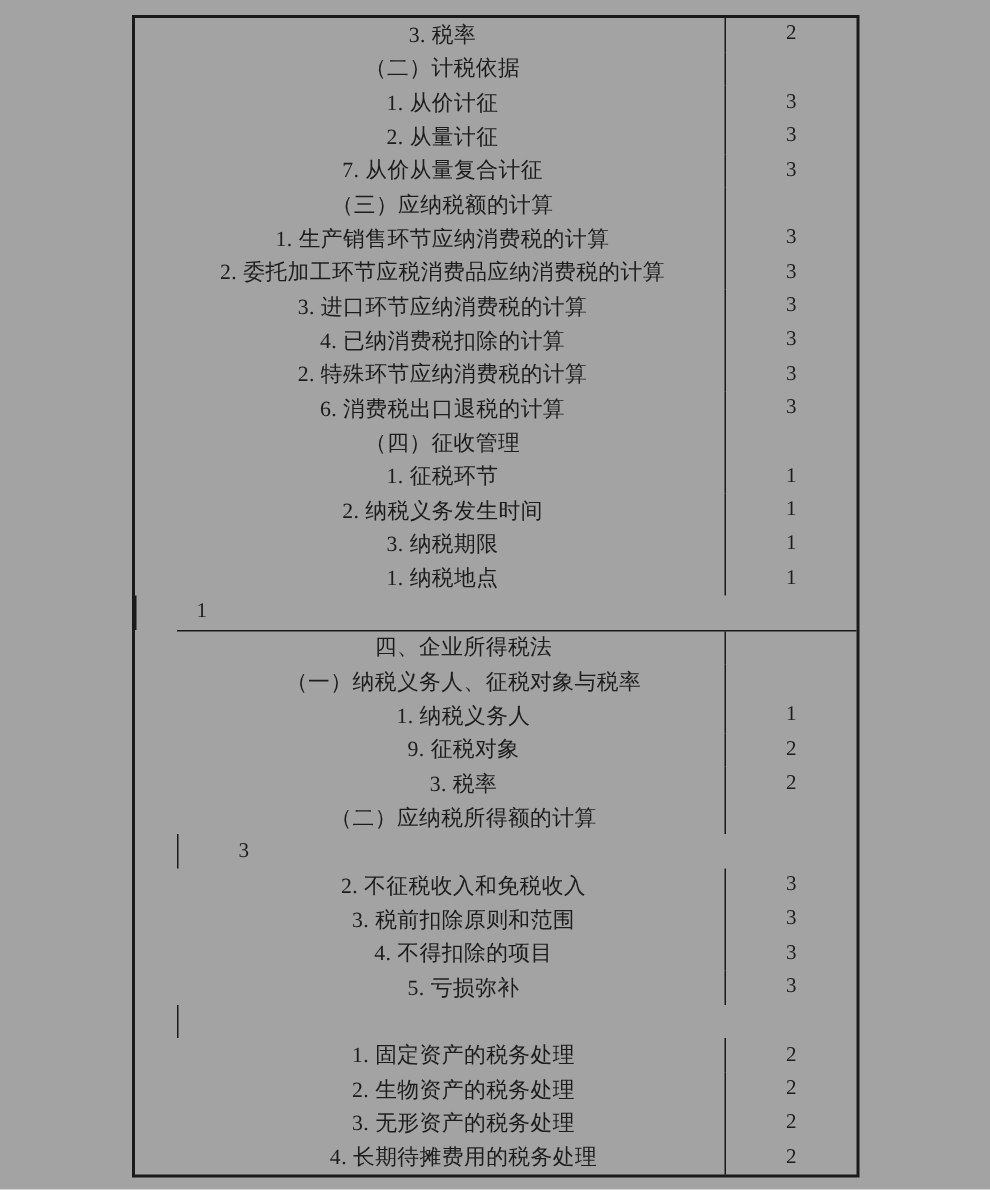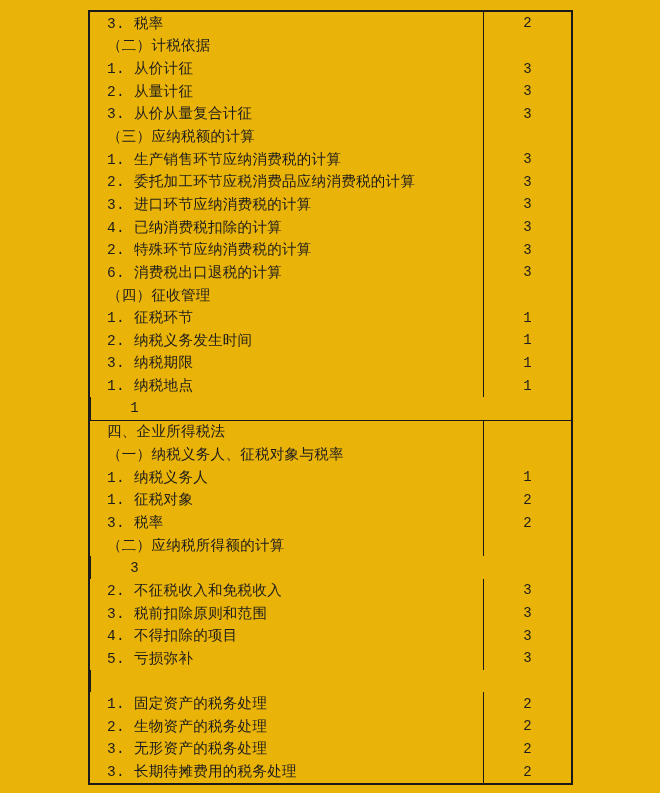--- a/index.html
+++ b/index.html
@@ -4,43 +4,44 @@
 <style>
   html, body {
     margin: 0;
     padding: 0;
     background: #ffffff;
   }
   .page {
     position: relative;
     width: 660px;
     height: 793px;
-    background: #eab308;
-    font-family: Liberation Mono, monospace;
+    background: #a3a3a3;
+    font-family: Liberation Serif, serif;
     color: #1c1c1c;
     overflow: hidden;
+    text-align: center;
   }
   .syllabus-table {
     position: absolute;
     left: 88px;
     top: 10px;
     width: 485px;
     height: 775px;
     box-sizing: border-box;
     border: 2px solid #1a1a1a;
     display: flex;
     flex-direction: column;
   }
   .tgroup {
     display: flex;
     flex-direction: column;
     min-height: 0;
   }
   .tgroup.g0 { flex: 18 1 0; }
-  .tgroup.g1 { flex: 16 1 0; border-top: 1.5px solid #1a1a1a; }
+  .tgroup.g1 { flex: 16 1 0; border-top: 1.5px solid #1a1a1a; margin-left: 28px; }
   .row {
     flex: 1 1 0;
     display: flex;
     align-items: center;
     min-height: 0;
   }
   .cell {
     box-sizing: border-box;
   }
   .cell.topic {
@@ -81,21 +82,21 @@
     <div class="cell topic">1. 从价计征</div>
     <div class="cell level">3</div>
   </div>
 
   <div class="row">
     <div class="cell topic">2. 从量计征</div>
     <div class="cell level">3</div>
   </div>
 
   <div class="row">
-    <div class="cell topic">3. 从价从量复合计征</div>
+    <div class="cell topic">7. 从价从量复合计征</div>
     <div class="cell level">3</div>
   </div>
 
   <div class="row">
     <div class="cell topic">（三）应纳税额的计算</div>
     <div class="cell level"></div>
   </div>
 
   <div class="row">
     <div class="cell topic">1. 生产销售环节应纳消费税的计算</div>
@@ -166,21 +167,21 @@
     <div class="cell topic">（一）纳税义务人、征税对象与税率</div>
     <div class="cell level"></div>
   </div>
 
   <div class="row">
     <div class="cell topic">1. 纳税义务人</div>
     <div class="cell level">1</div>
   </div>
 
   <div class="row">
-    <div class="cell topic">1. 征税对象</div>
+    <div class="cell topic">9. 征税对象</div>
     <div class="cell level">2</div>
   </div>
 
   <div class="row">
     <div class="cell topic">3. 税率</div>
     <div class="cell level">2</div>
   </div>
 
   <div class="row">
     <div class="cell topic">（二）应纳税所得额的计算</div>
@@ -224,18 +225,18 @@
     <div class="cell topic">2. 生物资产的税务处理</div>
     <div class="cell level">2</div>
   </div>
 
   <div class="row">
     <div class="cell topic">3. 无形资产的税务处理</div>
     <div class="cell level">2</div>
   </div>
 
   <div class="row">
-    <div class="cell topic">3. 长期待摊费用的税务处理</div>
+    <div class="cell topic">4. 长期待摊费用的税务处理</div>
     <div class="cell level">2</div>
   </div>
 </div>
   </div>
 </div>
 
 </body></html>

